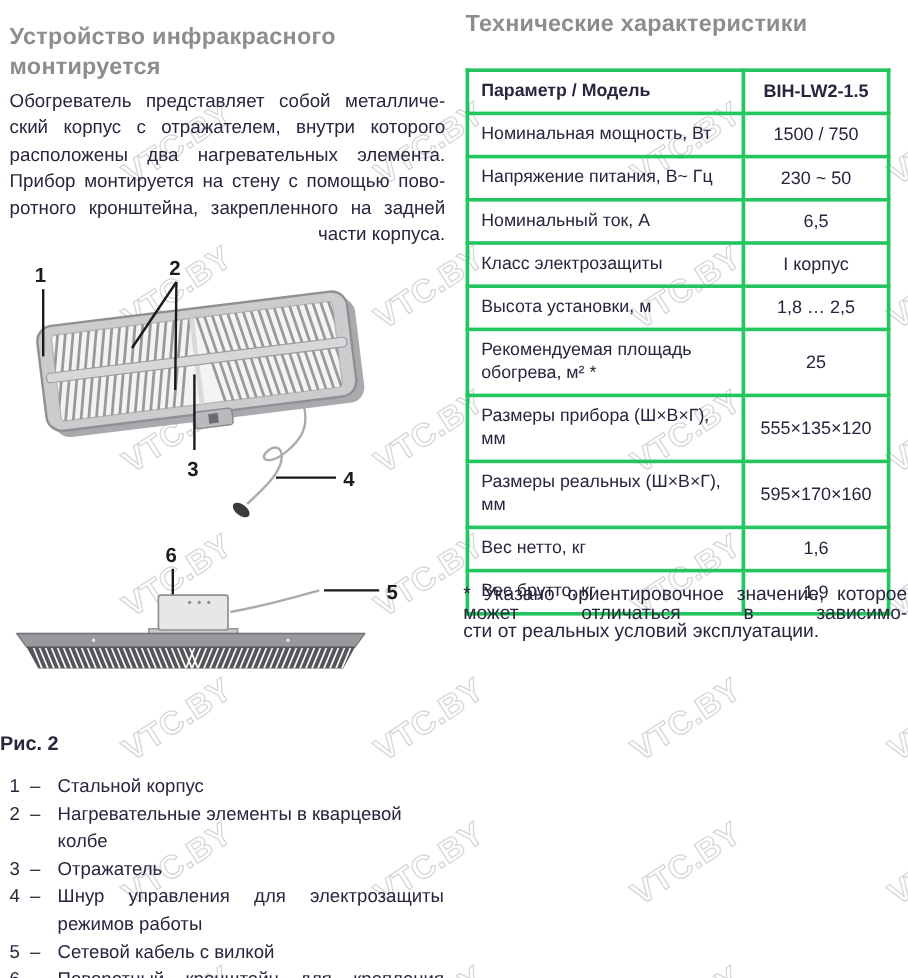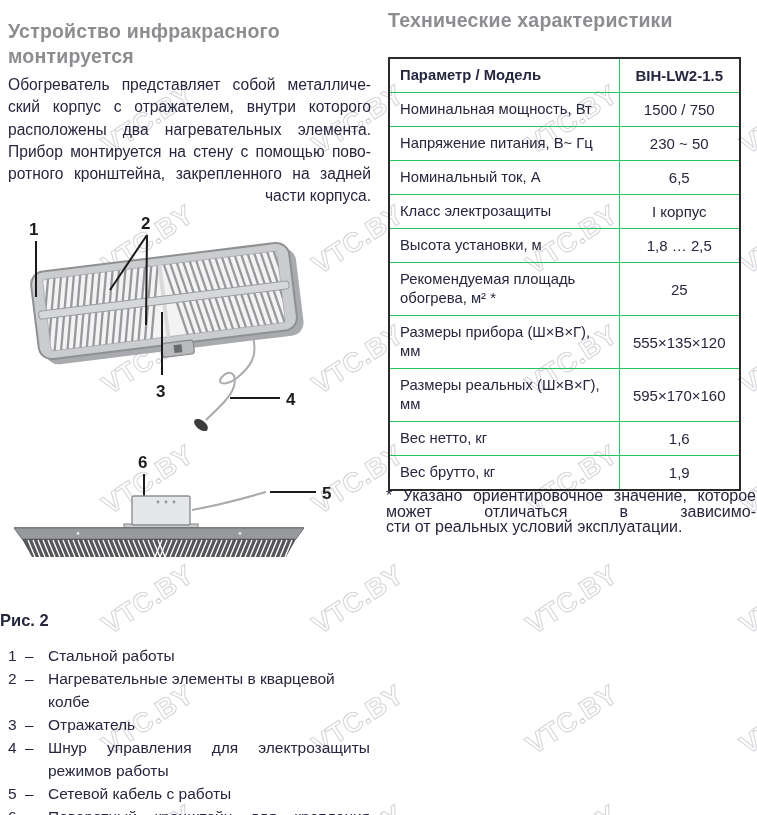--- a/index.html
+++ b/index.html
@@ -35,21 +35,21 @@
   .legend { position:absolute; left:8px; top:644px; width:362px;
             font-size:15.5px; line-height:23px; }
   .litem { display:flex; }
   .lnum  { width:17px; flex:none; }
   .ldash { width:23px; flex:none; }
   .ltxt  { flex:1; min-width:0; }
   
   .spec-table { position:absolute; left:388px; top:57px; width:351px;
                 border-collapse:collapse; table-layout:fixed;
                 border:2px solid #2a2a2a; background:transparent; }
-  .spec-table td, .spec-table th { border:1px solid #22c55e; vertical-align:middle; }
+  .spec-table td, .spec-table th { border:3px solid #22c55e; vertical-align:middle; }
   .spec-table th.p, .spec-table td.p { width:230px; text-align:left; padding:7px 6px 7px 10px;
                  font-size:14.8px; line-height:19px; }
   .spec-table th.v, .spec-table td.v { width:121px; text-align:center; padding:7px 4px;
                  font-size:15px; line-height:19px; }
   .spec-table th { font-weight:700; font-size:15.5px; padding-top:8px; padding-bottom:8px; }
   .footnote { position:absolute; left:386px; top:488px; width:370px;
               font-size:16px; line-height:15.5px; color:#26263e; }
   
   text.callout { font-family:"Liberation Sans",sans-serif; font-size:17px; font-weight:600; fill:#1c1c1e; }
   .cline { stroke:#1a1a1a; stroke-width:2; }
@@ -263,21 +263,21 @@
       <circle cx="240" cy="93.5" r="1.4" fill="#e8e8ea"></circle>
     </svg>
 
     <div class="fig-caption">Рис. 2</div>
 
     <div class="legend">
         <div class="litem">
           <span class="lnum">1</span>
           <span class="ldash">–</span>
           <div class="ltxt">
-            <div>Стальной работы</div>
+            <div>Стальной корпус</div>
           </div>
         </div>
         <div class="litem">
           <span class="lnum">2</span>
           <span class="ldash">–</span>
           <div class="ltxt">
             <div>Нагревательные элементы в кварцевой колбе</div>
           </div>
         </div>
         <div class="litem">
@@ -292,21 +292,21 @@
           <span class="ldash">–</span>
           <div class="ltxt">
             <div class="stretch">Шнур управления для электрозащиты</div>
             <div>режимов работы</div>
           </div>
         </div>
         <div class="litem">
           <span class="lnum">5</span>
           <span class="ldash">–</span>
           <div class="ltxt">
-            <div>Сетевой кабель с работы</div>
+            <div>Сетевой кабель с вилкой</div>
           </div>
         </div>
         <div class="litem">
           <span class="lnum">6</span>
           <span class="ldash">–</span>
           <div class="ltxt">
             <div class="stretch">Поворотный кронштейн для крепления</div>
           </div>
         </div>
       </div>

